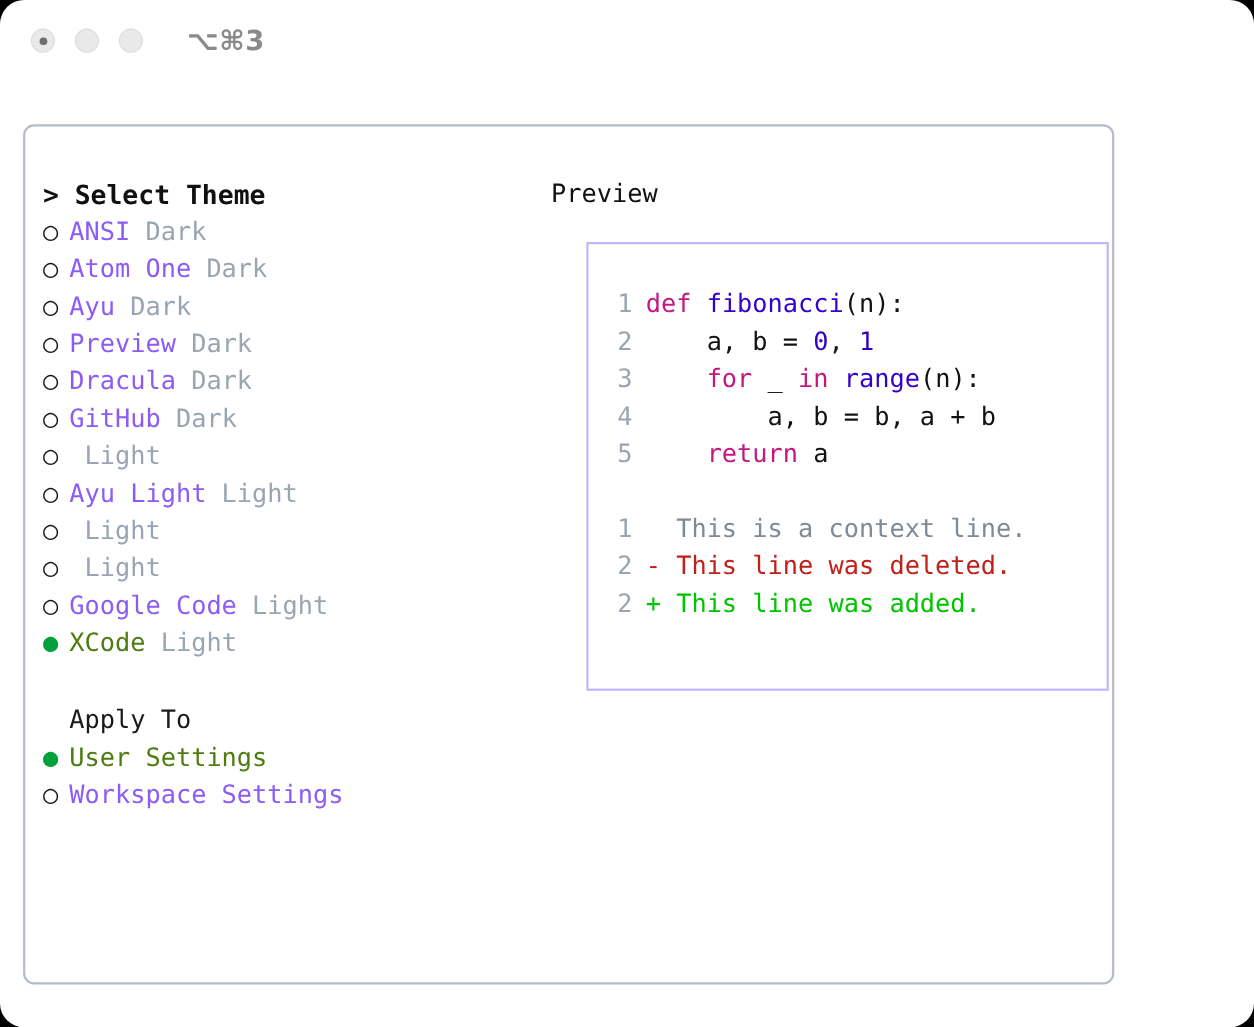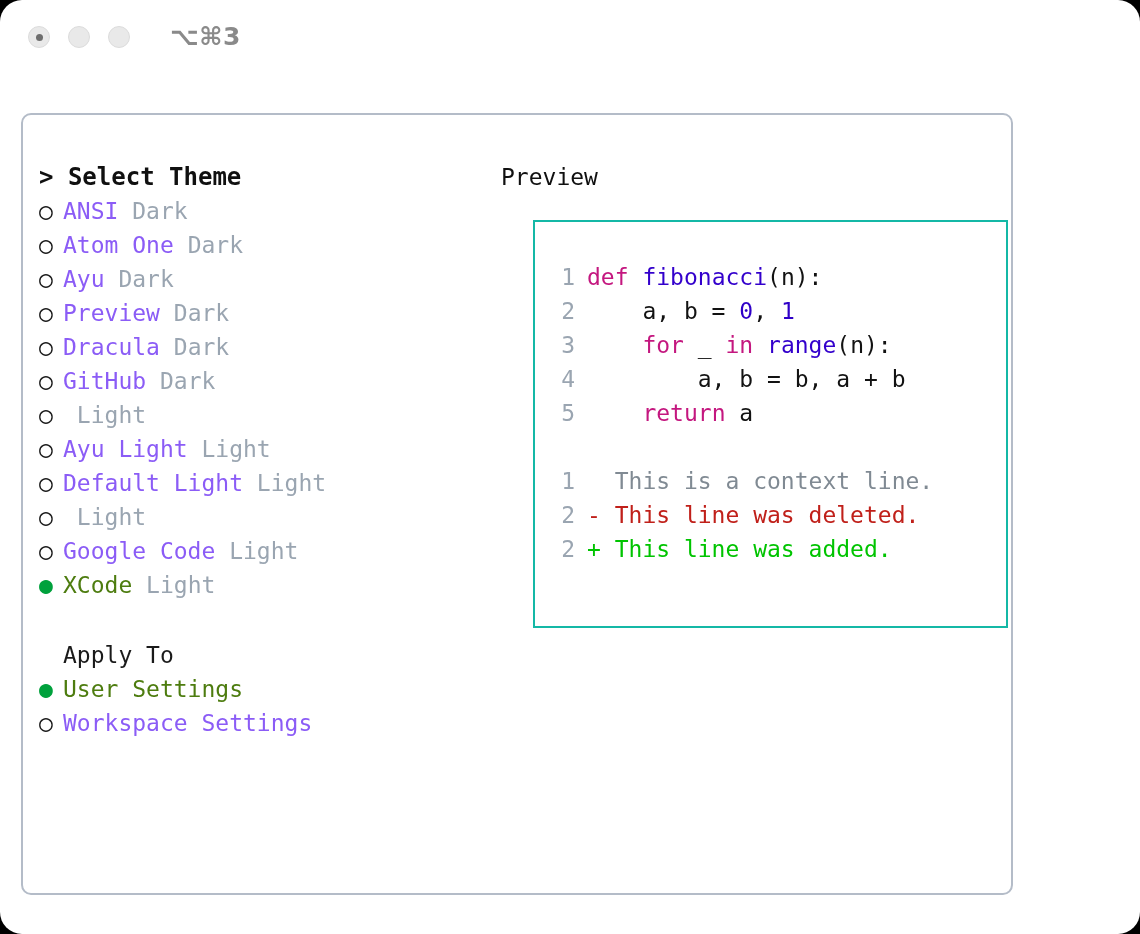--- a/index.html
+++ b/index.html
@@ -162,21 +162,21 @@
     color: #101010;
     line-height: 34px;
     white-space: pre;
   }
   .preview-box {
     position: absolute;
     left: 32px;
     top: 60px;
     width: 475px;
     height: 408px;
-    border: 2px solid #14b8a6;
+    border: 2px solid #c4b5fd;
     box-sizing: border-box;
     background: #ffffff;
   }
   .code {
     position: absolute;
     left: 16px;
     top: 38px;
     font-size: 23px;
     line-height: 34px;
     white-space: pre;
@@ -220,21 +220,21 @@
         <div class="list-header">&gt; Select Theme</div>
         <div id="theme-rows">
             <div class="row"><span class="marker">○</span><span class="name">ANSI</span><span class="tag"> Dark</span></div>
             <div class="row"><span class="marker">○</span><span class="name">Atom One</span><span class="tag"> Dark</span></div>
             <div class="row"><span class="marker">○</span><span class="name">Ayu</span><span class="tag"> Dark</span></div>
             <div class="row"><span class="marker">○</span><span class="name">Preview</span><span class="tag"> Dark</span></div>
             <div class="row"><span class="marker">○</span><span class="name">Dracula</span><span class="tag"> Dark</span></div>
             <div class="row"><span class="marker">○</span><span class="name">GitHub</span><span class="tag"> Dark</span></div>
             <div class="row"><span class="marker">○</span><span class="tag"> Light</span></div>
             <div class="row"><span class="marker">○</span><span class="name">Ayu Light</span><span class="tag"> Light</span></div>
-            <div class="row"><span class="marker">○</span><span class="name">Default Light</span><span class="tag"> Light</span></div>
+            <div class="row"><span class="marker">○</span><span class="tag"> Light</span></div>
             <div class="row"><span class="marker">○</span><span class="tag"> Light</span></div>
             <div class="row"><span class="marker">○</span><span class="name">Google Code</span><span class="tag"> Light</span></div>
             <div class="row selected"><span class="marker sel">●</span><span class="name">XCode</span><span class="tag"> Light</span></div>
           </div>
 
         <div class="spacer-lg"></div>
 
         <div class="section-title">Apply To</div>
         <div id="apply-rows">
             <div class="row selected"><span class="marker sel">●</span><span class="name">User Settings</span></div>

